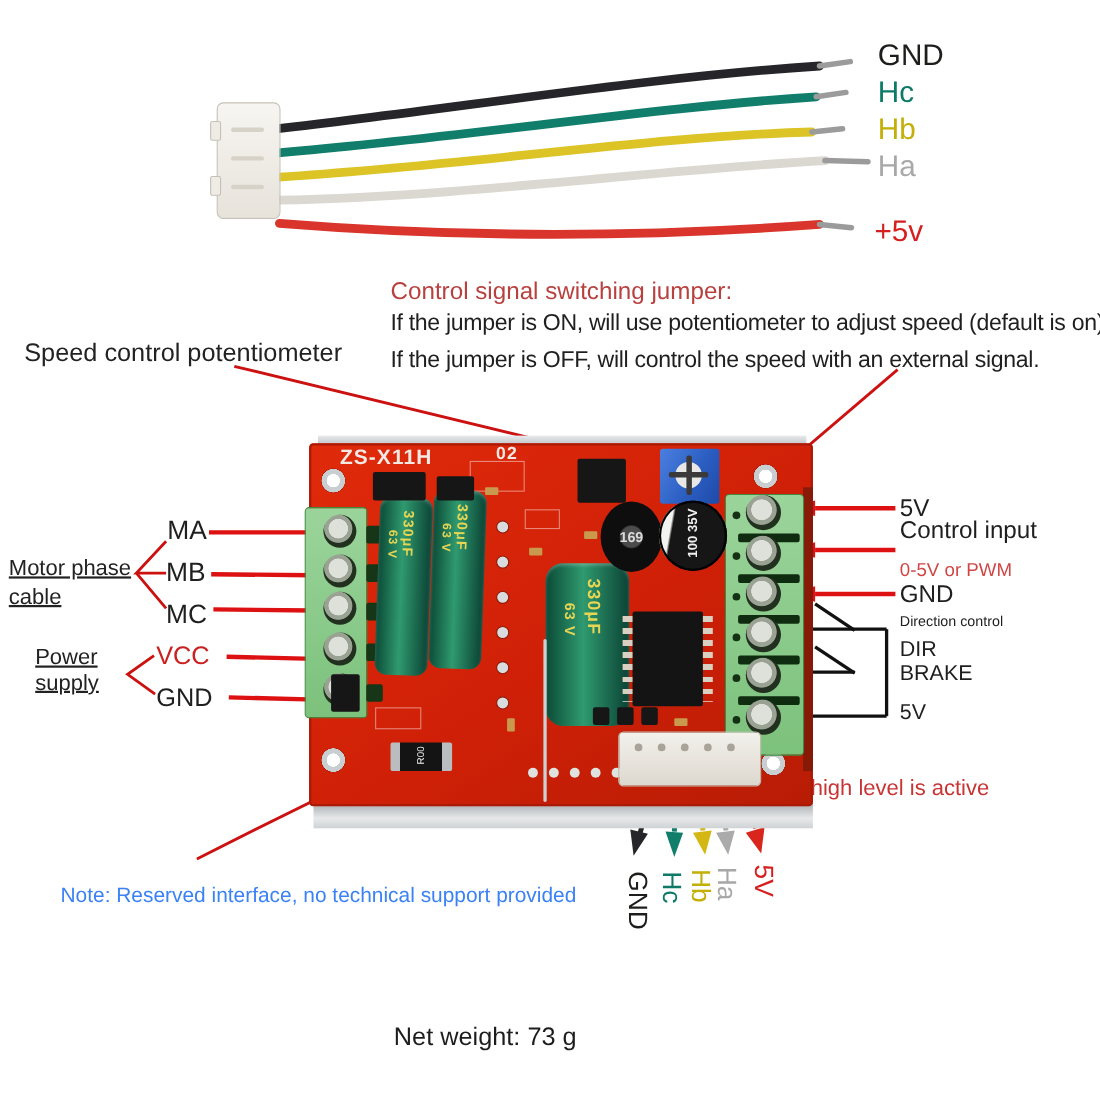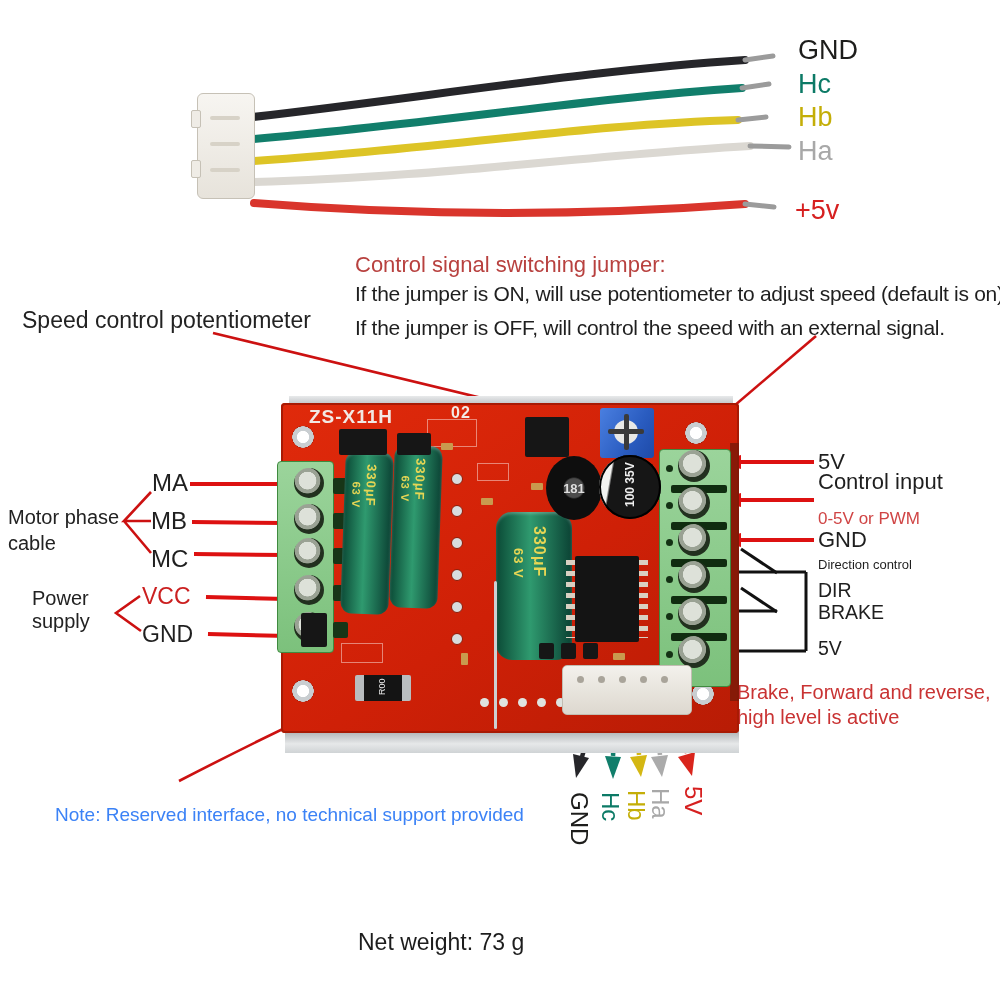--- a/index.html
+++ b/index.html
@@ -1,18 +1,18 @@
 <!DOCTYPE html>
 <html><head>
 <meta charset="utf-8">
 <style>
   html,body{margin:0;padding:0;background:#fff;}
   .canvas{position:relative;width:1000px;height:1000px;background:#fff;overflow:hidden;
           font-family:"Liberation Sans", sans-serif;color:#1f1f1f;}
-  .abs{position:absolute;}
+  .abs{position:absolute;text-decoration:underline;}
   .lbl{position:absolute;white-space:nowrap;line-height:1.05;}
   .rot90{transform:rotate(90deg);transform-origin:0 0;}
   .rotm90{transform:rotate(-90deg);transform-origin:0 0;}
   svg{position:absolute;left:0;top:0;pointer-events:none;}
 
   
   .jst-top{position:absolute;left:197px;top:93px;width:56px;height:104px;background:linear-gradient(180deg,#f7f5f1,#e7e3db);
            border:1px solid #c6c1b6;border-radius:6px;}
   .jst-tab{position:absolute;left:-7px;width:8px;height:16px;background:#efece6;border:1px solid #c6c1b6;border-radius:2px;}
   .jst-slot{position:absolute;left:12px;width:30px;height:4px;background:#d7d2c7;border-radius:2px;}
@@ -168,21 +168,20 @@
   <div class="lbl" style="left: 142px; top: 622px; font-size: 23px; color: rgb(31, 31, 31);">GND</div>
 
   <div class="lbl" style="left: 818px; top: 450px; font-size: 22px; color: rgb(31, 31, 31);">5V</div>
   <div class="lbl" style="left: 818px; top: 470px; font-size: 22px; color: rgb(31, 31, 31);">Control input</div>
   <div class="lbl" style="left:818px;top:510px;font-size:17px;color:#d04545;">0-5V or PWM</div>
   <div class="lbl" style="left: 818px; top: 528px; font-size: 22px; color: rgb(31, 31, 31);">GND</div>
   <div class="lbl" style="left:818px;top:558px;font-size:13px;">Direction control</div>
   <div class="lbl" style="left:818px;top:580px;font-size:19.5px;">DIR</div>
   <div class="lbl" style="left:818px;top:602px;font-size:19.5px;">BRAKE</div>
   <div class="lbl" style="left:818px;top:638px;font-size:19.5px;">5V</div>
-  <div class="lbl" style="left:737px;top:682px;font-size:20px;color:#c93333;">Brake, Forward and reverse,</div>
   <div class="lbl" style="left:737px;top:707px;font-size:20px;color:#c93333;">high level is active</div>
 
   <div id="board">
     <div class="hs-top"></div>
     <div class="hs-bot"></div>
     <div class="pcb"></div>
     <div class="edge-r"></div>
 
     <div class="hole" style="left:11px;top:23px;"></div>
     <div class="hole" style="left:11px;top:277px;"></div>
@@ -241,21 +240,21 @@
       <span class="captxt rot90" style="left:30px;top:36px;font-size:13px;">63 V</span>
     </div>
 
     <div class="pot">
       <div class="pot-screw"></div>
       <div class="pot-cross-v"></div>
       <div class="pot-cross-h"></div>
     </div>
 
     <div class="toroid">
-      <span style="color:#ddd;font-size:13px;font-weight:bold;">181</span>
+      <span style="color:#ddd;font-size:13px;font-weight:bold;">169</span>
     </div>
     <div class="capblk">
       <span class="rotm90" style="position:absolute;left:24px;top:52px;color:#f0f0f0;font-size:12px;font-weight:bold;white-space:nowrap;">100 35V</span>
     </div>
 
     <div class="ic"></div>
     <div class="ic-pins" style="left:285px;top:157px;"></div>
     <div class="ic-pins" style="left:358px;top:157px;"></div>
 
     <div class="blk" style="left:58px;top:26px;width:48px;height:26px;"></div>

